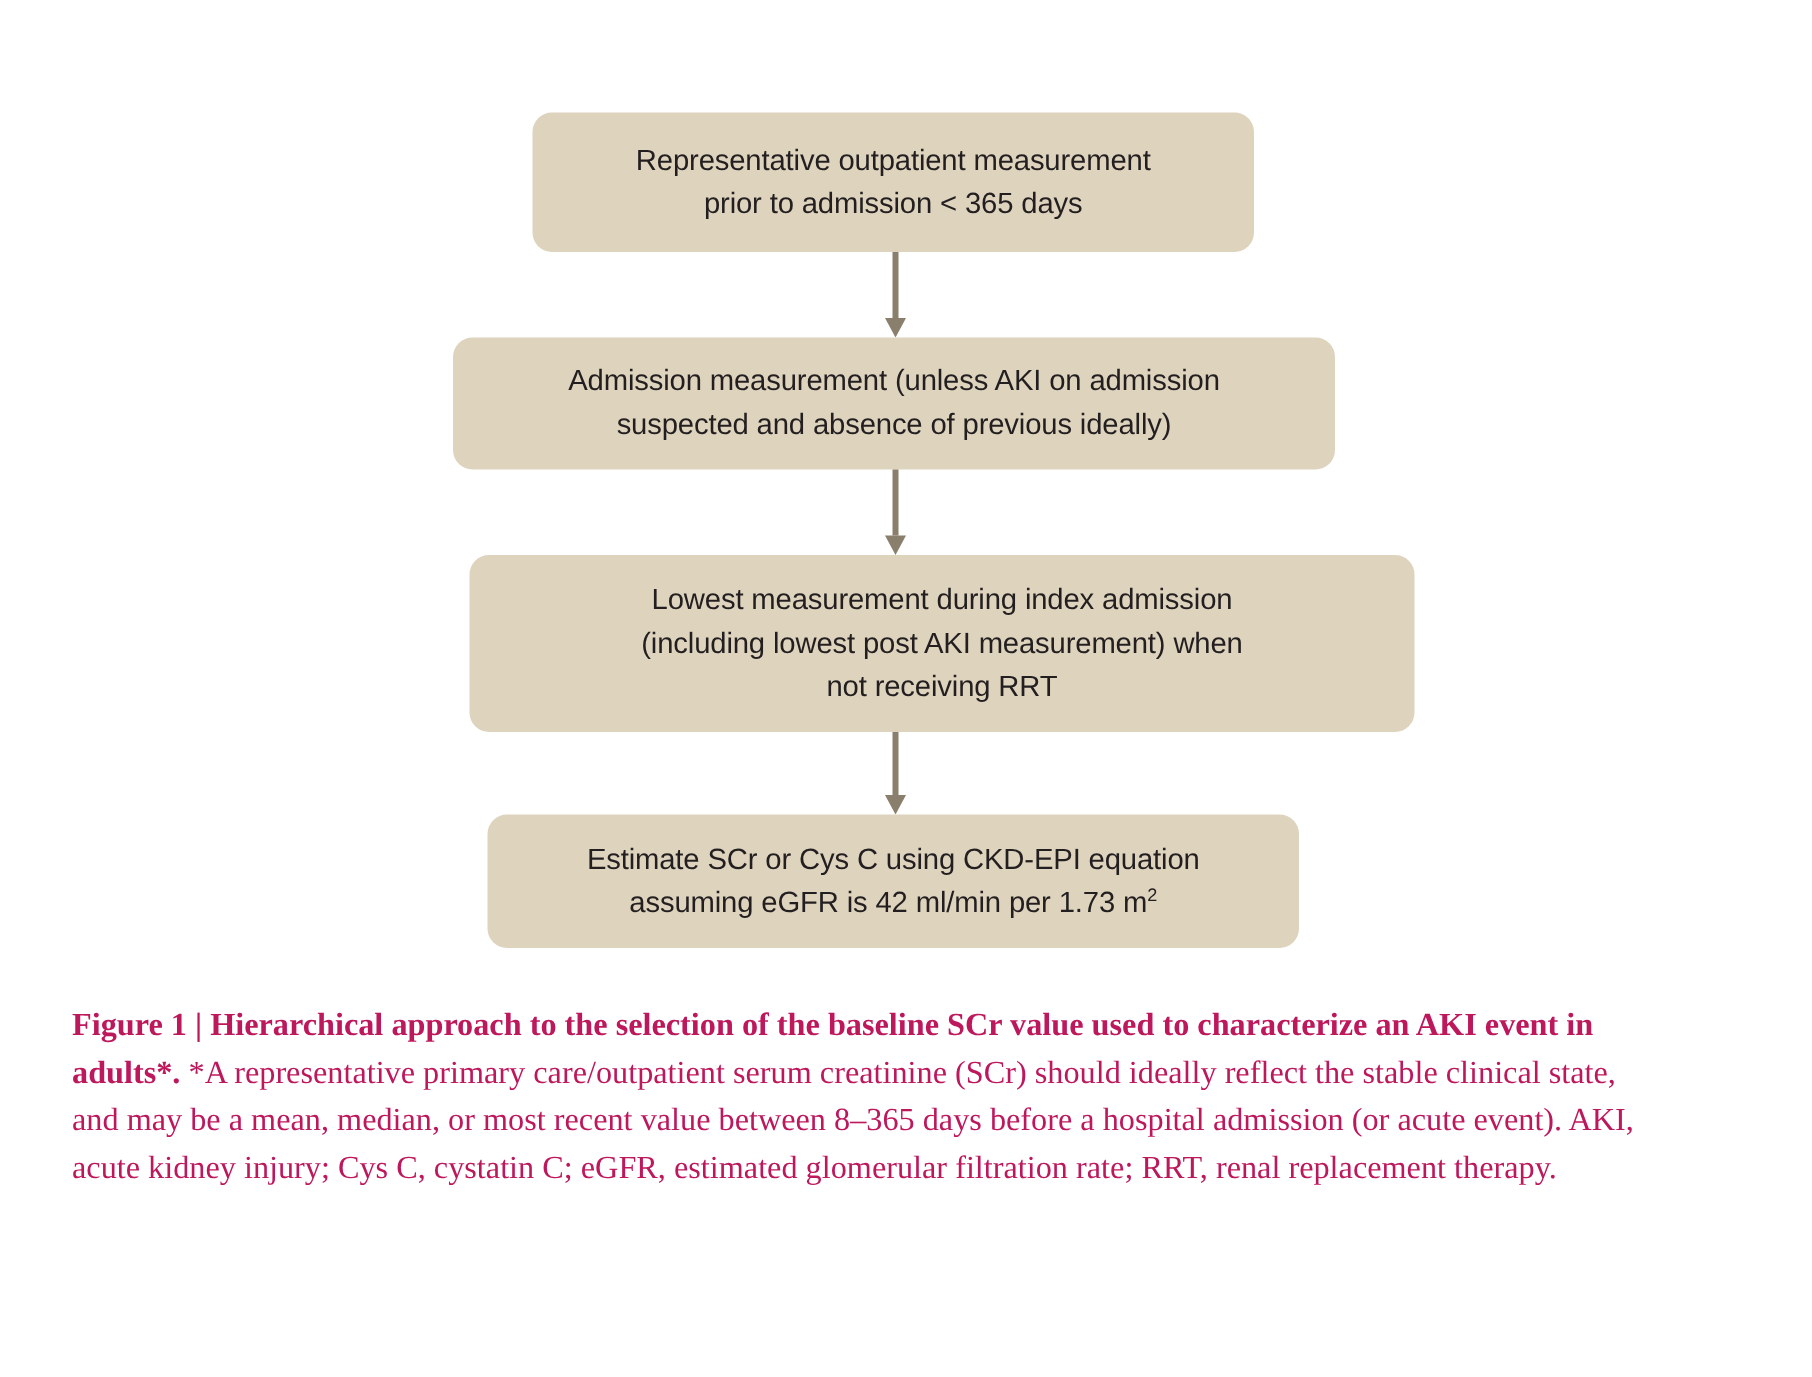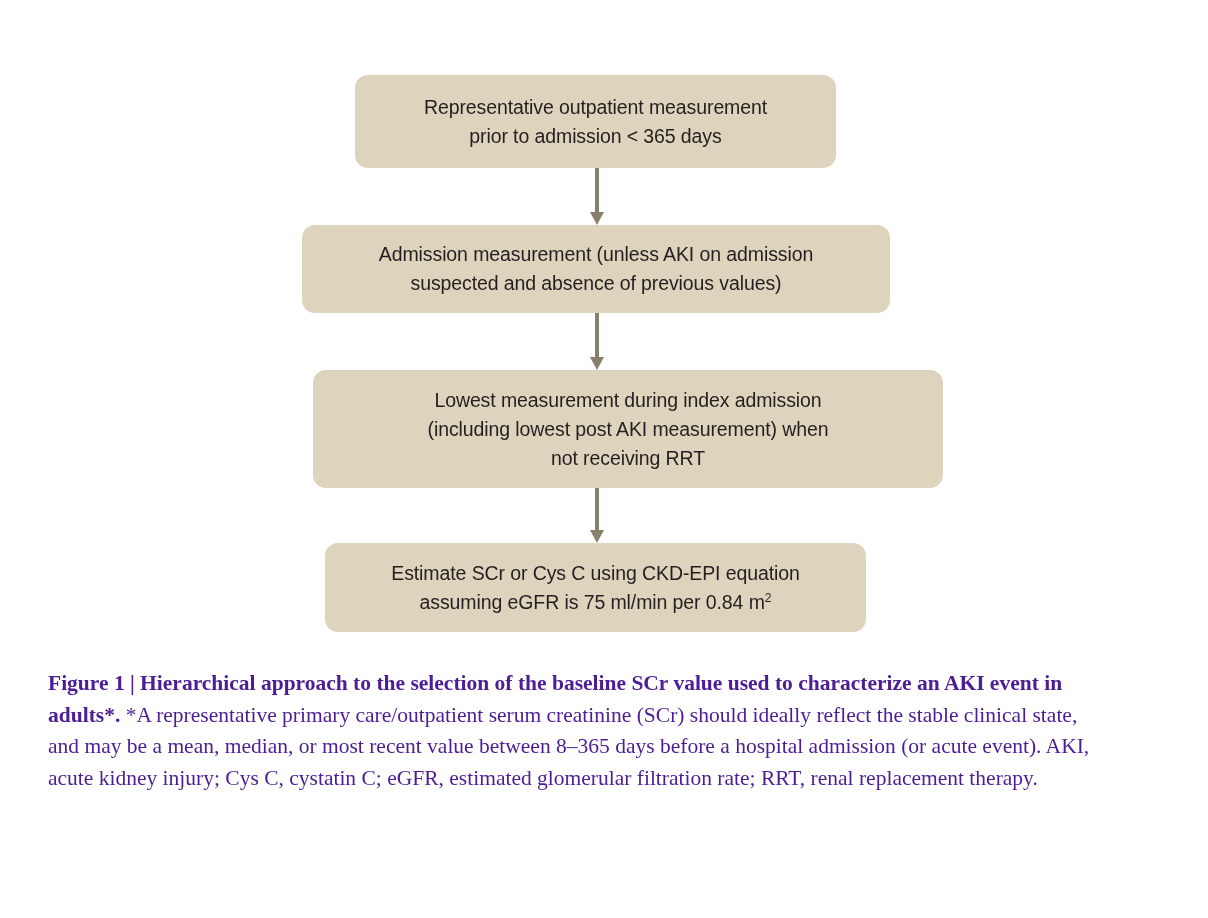--- a/index.html
+++ b/index.html
@@ -103,21 +103,21 @@
 
   
   .caption {
     position: absolute;
     left: 48px;
     top: 668px;
     width: 1055px;
     font-family: "Liberation Serif", serif;
     font-size: 21.5px;
     line-height: 31.5px;
-    color: #4c1d95;
+    color: #be185d;
     text-align: left;
   }
   .caption .lead {
     font-weight: bold;
   }
   .caption .rest {
     font-weight: normal;
   }
 </style>
 </head>
@@ -132,41 +132,41 @@
 prior to admission &lt; 365 days</div>
     </div>
 
     <div class="arrow" id="arrow-1">
       <div class="stem"></div>
       <div class="head"></div>
     </div>
 
     <div class="node" id="node-2">
       <div class="node-label">Admission measurement (unless AKI on admission
-suspected and absence of previous values)</div>
+suspected and absence of previous ideally)</div>
     </div>
 
     <div class="arrow" id="arrow-2">
       <div class="stem"></div>
       <div class="head"></div>
     </div>
 
     <div class="node" id="node-3">
       <div class="node-label">Lowest measurement during index admission
 (including lowest post AKI measurement) when
 not receiving RRT</div>
     </div>
 
     <div class="arrow" id="arrow-3">
       <div class="stem"></div>
       <div class="head"></div>
     </div>
 
     <div class="node" id="node-4">
       <div class="node-label"><span>Estimate SCr or Cys C using CKD-EPI equation
-assuming eGFR is 75 ml/min per 0.84 m</span><sup>2</sup></div>
+assuming eGFR is 42 ml/min per 1.73 m</span><sup>2</sup></div>
     </div>
 
   </div>
 
   <div class="caption"><span class="lead">Figure 1 | Hierarchical approach to the selection of the baseline SCr value used to characterize an AKI event in adults*.</span><span class="rest"> *A representative primary care/outpatient serum creatinine (SCr) should ideally reflect the stable clinical state, and may be a mean, median, or most recent value between 8–365 days before a hospital admission (or acute event). AKI, acute kidney injury; Cys C, cystatin C; eGFR, estimated glomerular filtration rate; RRT, renal replacement therapy.</span></div>
 
 </div>
 
 </body></html>

